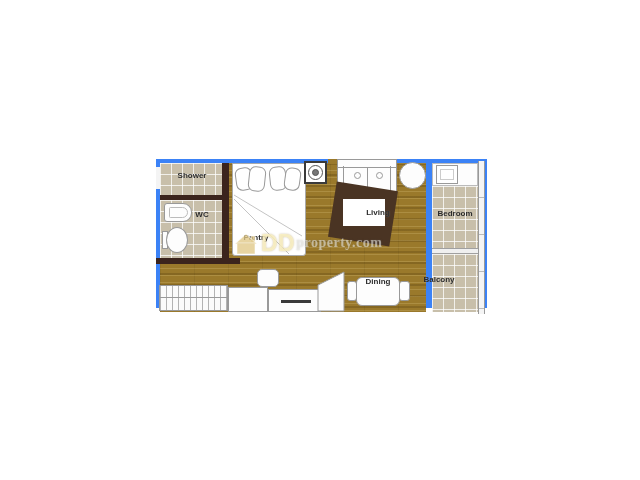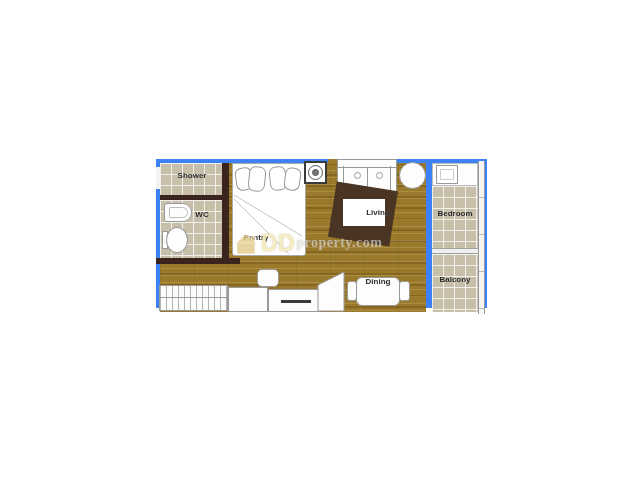--- a/index.html
+++ b/index.html
@@ -134,21 +134,21 @@
       <div class="abs" style="left:3px;top:1px;width:22px;height:19px;border:1px solid #999;background:#fff;">
         <div class="abs" style="left:3px;top:3px;width:14px;height:11px;border:1px solid #ccc;"></div>
       </div>
     </div>
     <div class="abs tile" style="left:276px;top:27px;width:46px;height:62px;"></div>
     <div class="abs room-label" style="left:276px;top:51px;width:46px;">Bedroom</div>
 
     <div class="abs" style="left:276px;top:89px;width:46px;height:6px;background:#f0f0f0;border-top:1px solid #a0a0a0;border-bottom:1px solid #a0a0a0;"></div>
 
     <div class="abs tile" style="left:276px;top:95px;width:46px;height:58px;"></div>
-    <div class="abs room-label" style="left:276px;top:117px;width:46px;">Balcony</div>
+    <div class="abs room-label" style="left:260px;top:117px;width:46px;">Balcony</div>
 
     <div class="abs" style="left:322px;top:2px;width:7px;height:153px;background:#f5f5f5;border-left:1px solid #999;border-right:1px solid #999;
          background-image:repeating-linear-gradient(180deg, rgba(0,0,0,0) 0 36px, #bbb 36px 37px);"></div>
 
   </div>
 
   <div class="watermark">
     <svg width="28" height="26" viewBox="0 0 28 26">
       <g fill="rgba(224,200,135,0.78)" stroke="rgba(255,255,255,0.55)" stroke-width="1">
         <rect x="19" y="6" width="4" height="6"></rect>

